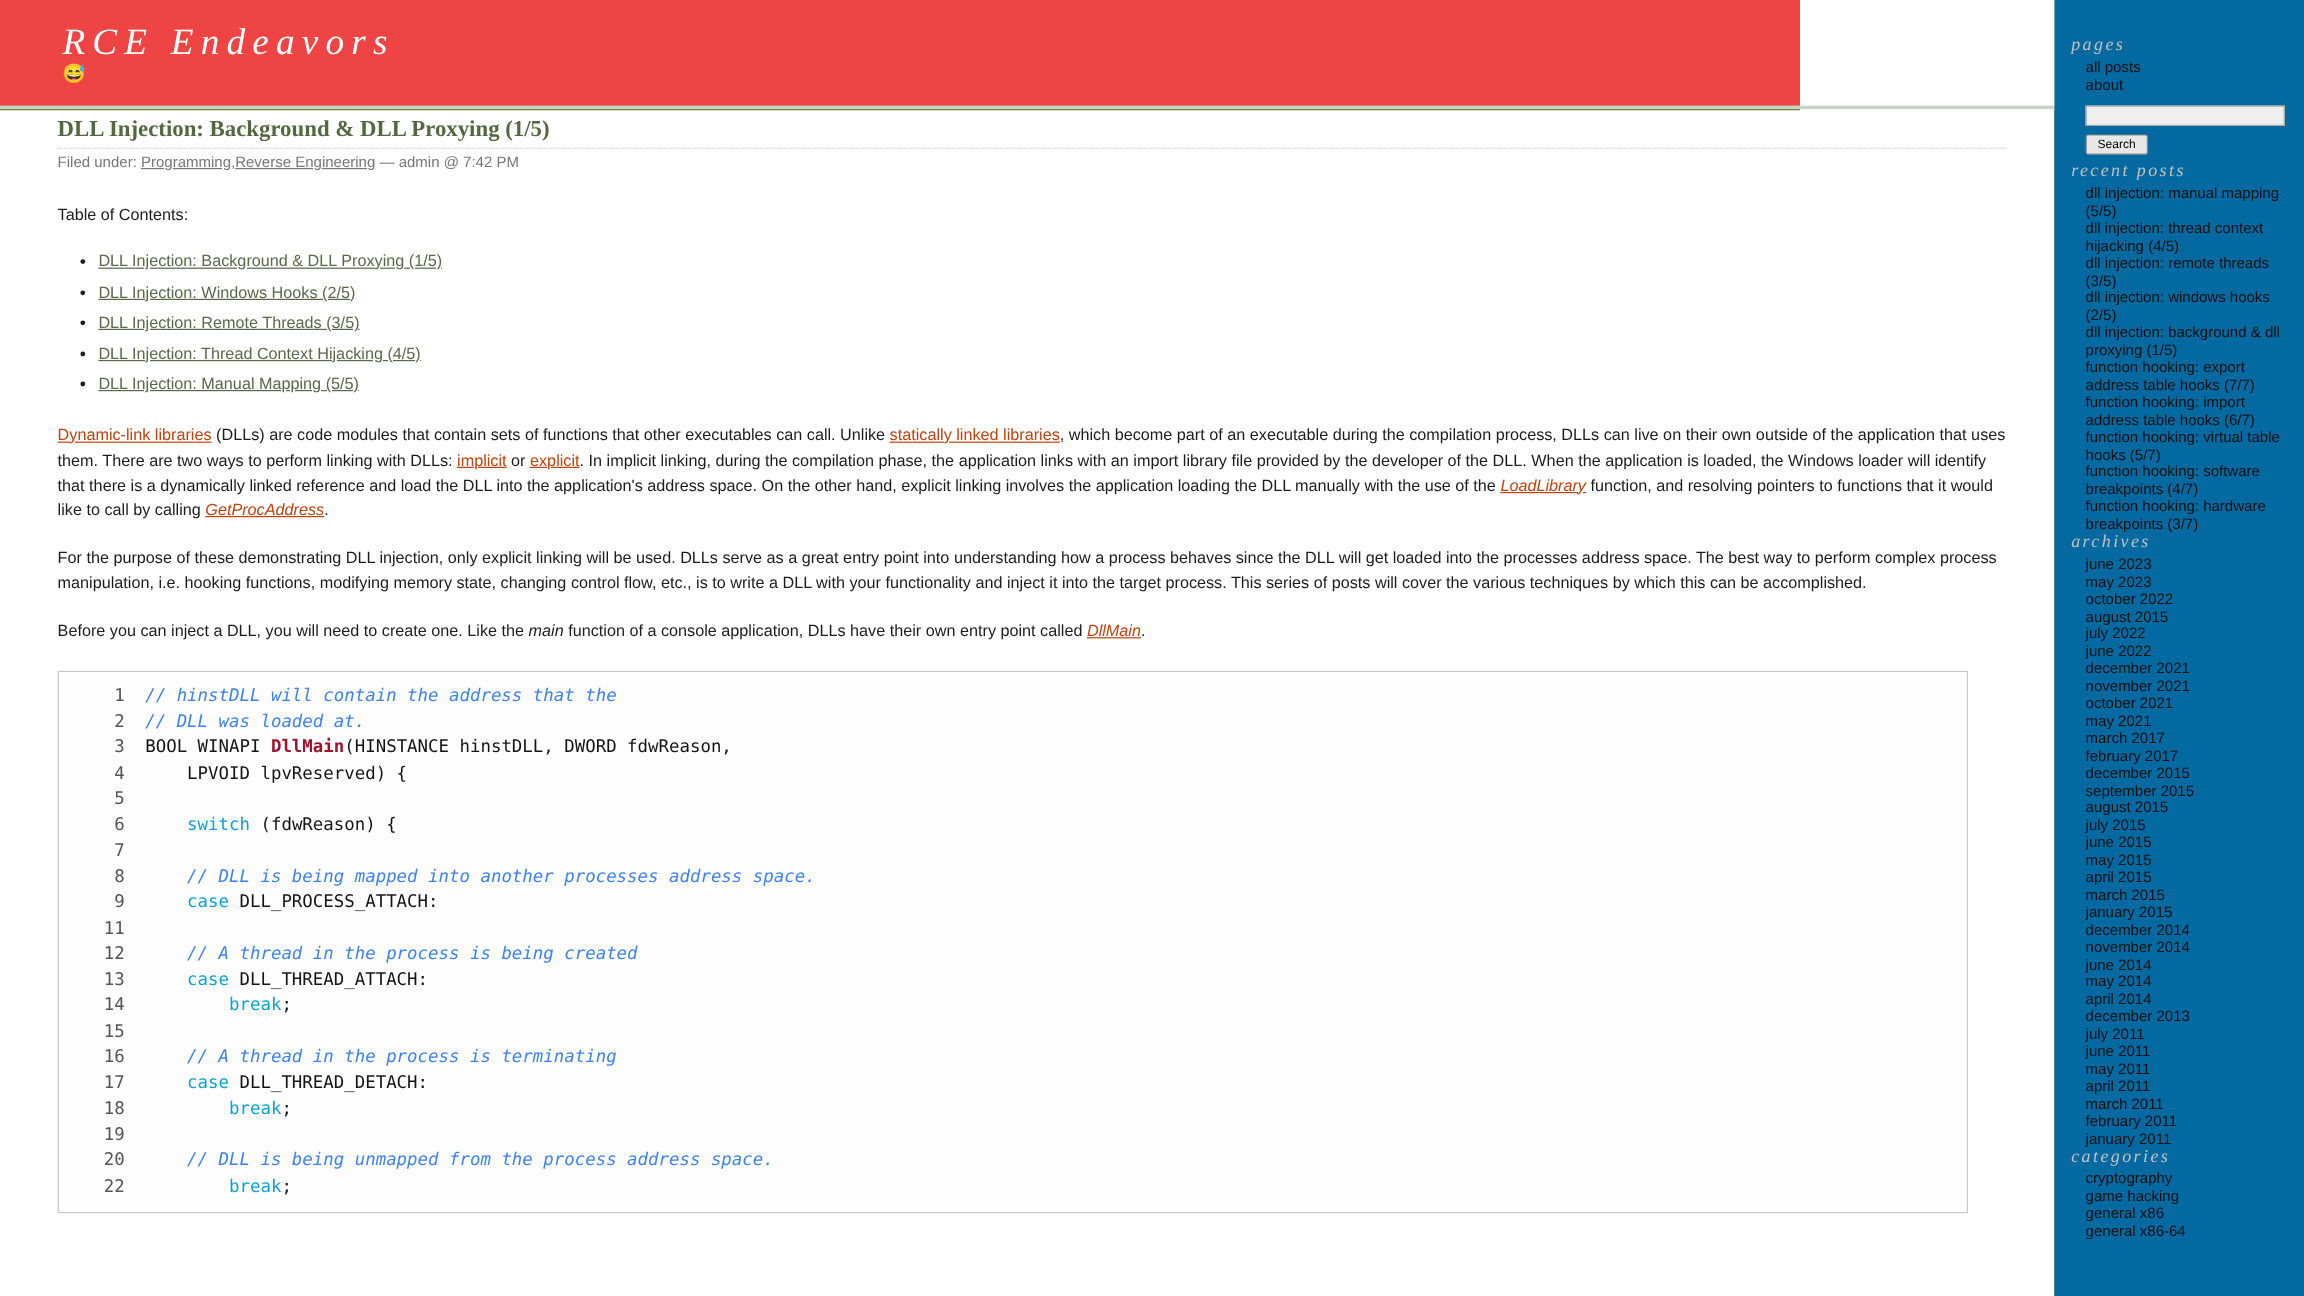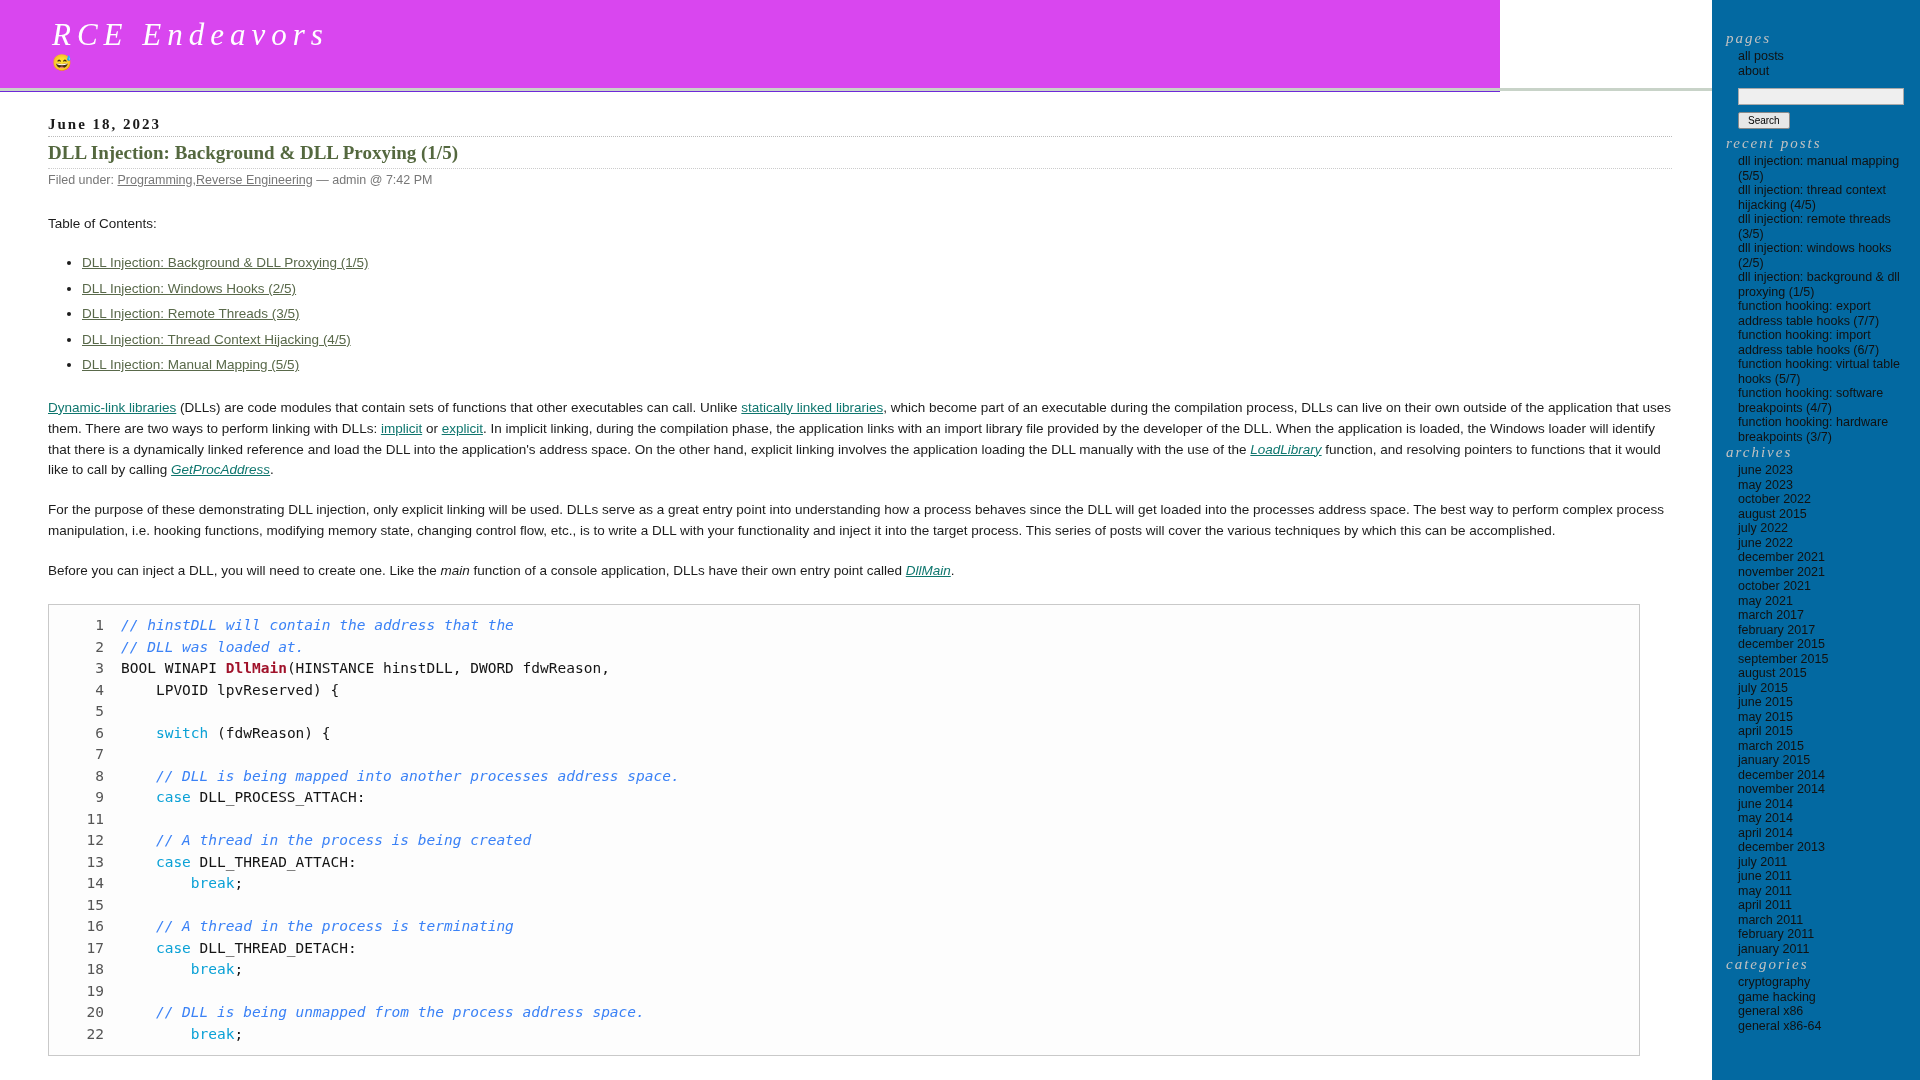--- a/index.html
+++ b/index.html
@@ -21,22 +21,22 @@
     width: 1920px;
     height: 1080px;
   }
 
   
   .header {
     position: absolute;
     left: 0; top: 0;
     width: 1500px;
     height: 92px;
-    background: #d946ef;
-    border-bottom: 2px solid #6d28d9;
+    background: #ef4444;
+    border-bottom: 2px solid #4d7c0f;
     box-sizing: border-box;
   }
   .header-inner {
     padding: 18px 0 0 52px;
   }
   .blog-title {
     font-family: "Liberation Serif", serif;
     font-style: italic;
     font-size: 31px;
     letter-spacing: 6px;
@@ -106,21 +106,21 @@
   .post-body {
     margin-top: 26px;
     font-size: 13.5px;
     line-height: 1.55;
     color: #1c1c1c;
   }
   .post-body p {
     margin: 0 0 19px 0;
   }
   .post-body a {
-    color: #0f766e;
+    color: #c2410c;
   }
   .post-body a.ital { font-style: italic; }
   .post-body em { font-style: italic; }
 
   .toc-label { margin: 0 0 12px 0; }
   ul.toc {
     margin: 0 0 24px 0;
     padding-left: 34px;
     list-style: disc;
   }
@@ -245,21 +245,20 @@
   <div class="header">
     <div class="header-inner">
       <h1 class="blog-title">RCE Endeavors</h1>
       <span class="blog-emoji">😅</span>
     </div>
   </div>
   <div class="header-strip"></div>
 
   <div class="main">
 
-    <div class="post-date">June 18, 2023</div>
     <h2 class="post-title">DLL Injection: Background &amp; DLL Proxying (1/5)</h2>
     <div class="post-meta"><span>Filed under: </span><a href="#">Programming</a><span>,</span><a href="#">Reverse Engineering</a><span> — admin @ 7:42 PM</span></div>
 
     <div class="post-body">
 
       <p class="toc-label">Table of Contents:</p>
 
       <ul class="toc">
         <li><a href="#">DLL Injection: Background &amp; DLL Proxying (1/5)</a></li>
         <li><a href="#">DLL Injection: Windows Hooks (2/5)</a></li>

